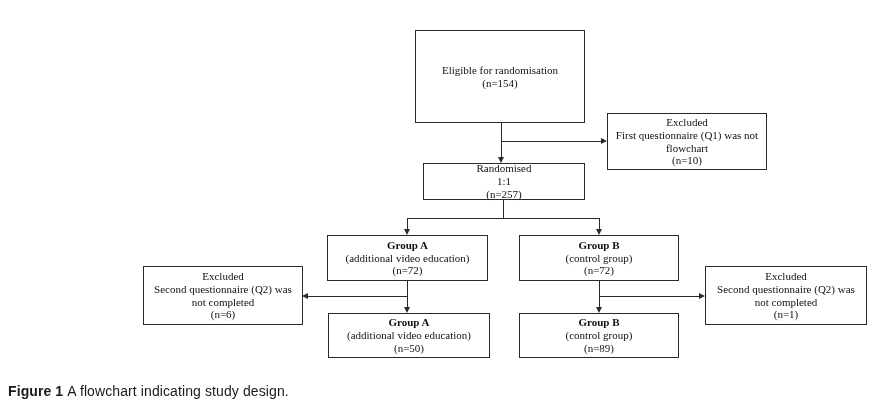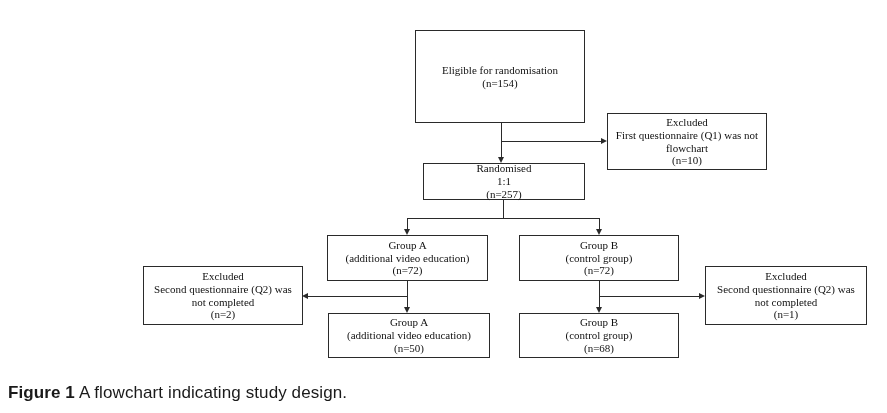--- a/index.html
+++ b/index.html
@@ -19,21 +19,21 @@
     display: flex;
     flex-direction: column;
     justify-content: center;
     align-items: center;
     text-align: center;
     font-size: 11px;
     line-height: 1.18;
     box-sizing: border-box;
     padding: 1px 2px;
   }
-  .box .bold { font-weight: normal; }
+  .box .bold { font-weight: bold; }
   .line {
     position: absolute;
     background: #2a2a2a;
   }
   .arr {
     position: absolute;
     width: 0;
     height: 0;
   }
   .arr-down {
@@ -49,21 +49,21 @@
   .arr-left {
     border-top: 3.5px solid transparent;
     border-bottom: 3.5px solid transparent;
     border-right: 6px solid #2a2a2a;
   }
   .caption {
     position: absolute;
     left: 8px;
     top: 383px;
     font-family: "Liberation Sans", "DejaVu Sans", sans-serif;
-    font-size: 17px;
+    font-size: 14px;
     color: #1a1a1a;
     letter-spacing: 0.1px;
   }
   .caption .cap-label { font-weight: bold; margin-right: 4px; }
 </style>
 </head>
 <body>
 
 <div class="canvas">
 
@@ -94,40 +94,40 @@
   <div class="box" style="left:519px;top:235px;width:160px;height:46px;">
     <div class="bold">Group B</div>
     <div>(control group)</div>
     <div>(n=72)</div>
   </div>
 
   <div class="box" style="left:143px;top:266px;width:160px;height:59px;">
     <div>Excluded</div>
     <div>Second questionnaire (Q2) was</div>
     <div>not completed</div>
-    <div>(n=2)</div>
+    <div>(n=6)</div>
   </div>
 
   <div class="box" style="left:705px;top:266px;width:162px;height:59px;">
     <div>Excluded</div>
     <div>Second questionnaire (Q2) was</div>
     <div>not completed</div>
     <div>(n=1)</div>
   </div>
 
   <div class="box" style="left:328px;top:313px;width:162px;height:45px;">
     <div class="bold">Group A</div>
     <div>(additional video education)</div>
     <div>(n=50)</div>
   </div>
 
   <div class="box" style="left:519px;top:313px;width:160px;height:45px;">
     <div class="bold">Group B</div>
     <div>(control group)</div>
-    <div>(n=68)</div>
+    <div>(n=89)</div>
   </div>
 
   <div class="line" style="left:501px;top:123px;width:1px;height:35px;"></div>
   <div class="arr arr-down" style="left:498px;top:157px;"></div>
   <div class="line" style="left:501px;top:141px;width:100px;height:1px;"></div>
   <div class="arr arr-right" style="left:601px;top:138px;"></div>
 
   <div class="line" style="left:503px;top:200px;width:1px;height:18px;"></div>
   <div class="line" style="left:407px;top:218px;width:193px;height:1px;"></div>
   <div class="line" style="left:407px;top:218px;width:1px;height:11px;"></div>

